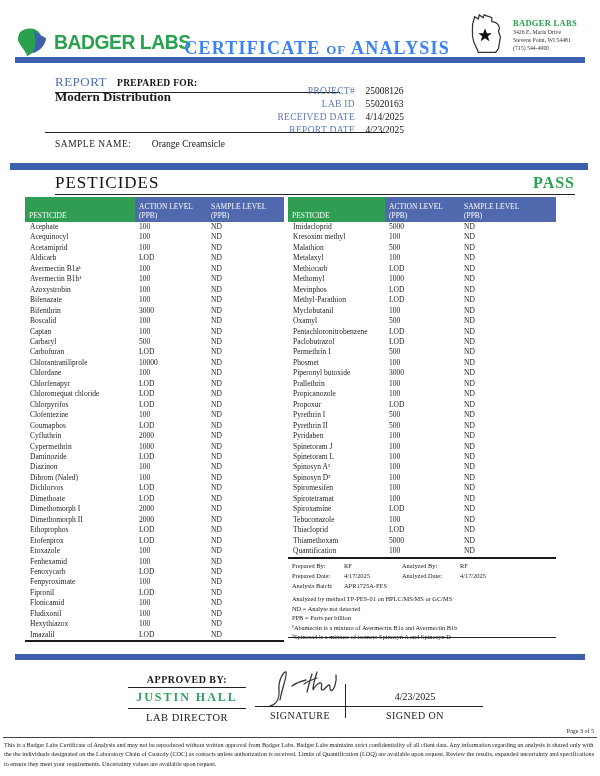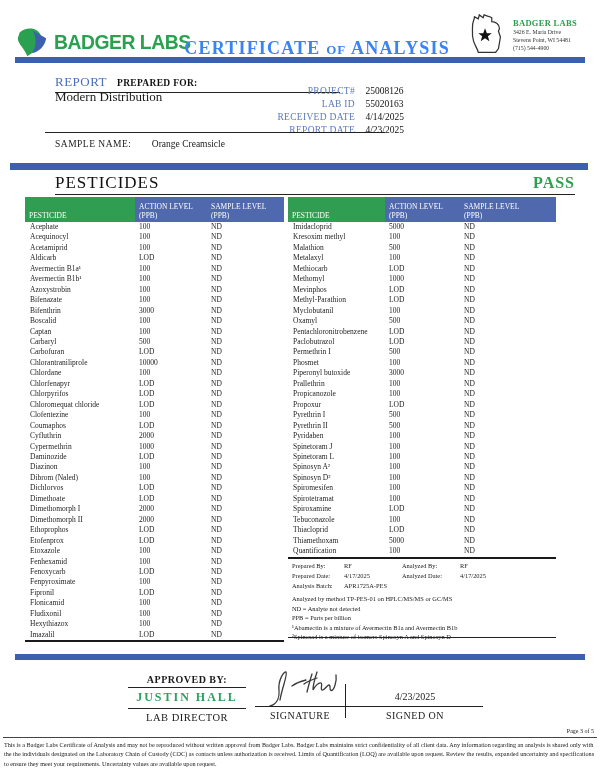--- a/index.html
+++ b/index.html
@@ -23,21 +23,21 @@
   .lab-badge-line { font-size:5.8px; color:#333; line-height:1.4; }
   .bar { position:absolute; background:#3c5fae; height:6px; }
   .bar1 { left:15px; top:57px; width:570px; }
   .bar2 { left:10px; top:163px; width:578px; height:7px; }
   .bar3 { left:15px; top:654px; width:570px; }
   
   .prepared-for { position:absolute; left:55px; top:72px; width:285px;
                   border-bottom:1.5px solid #222; padding-bottom:2px; white-space:nowrap; }
   .prepared-for .rpt { font-size:13px; color:#4a6fb5; letter-spacing:0.5px; }
   .prepared-for .pf { font-size:9.5px; color:#111; margin-left:6px; font-weight:600; letter-spacing:0.3px; }
-  .client-name { position:absolute; left:55px; top:89px; font-size:13px; font-weight:normal; }
+  .client-name { position:absolute; left:55px; top:89px; font-size:13px; font-weight:bold; }
   .info-fields { position:absolute; left:230px; top:85px; font-size:9.5px; line-height:13px; }
   .f-label { display:inline-block; width:125px; text-align:right; color:#5b79bb; letter-spacing:0.3px; }
   .f-value { display:inline-block; margin-left:8px; color:#111; }
   .info-underline { position:absolute; left:45px; top:132px; width:340px; border-top:1.5px solid #222; }
   .sample-row { position:absolute; left:55px; top:139px; font-size:9.5px; }
   .sample-row .sl { letter-spacing:0.5px; }
   .sample-row .sv { margin-left:18px; }
   
   .section-head { position:absolute; left:55px; top:173px; width:520px;
                   border-bottom:1.5px solid #222; padding-bottom:1px;
@@ -250,26 +250,26 @@
           <td>Chlordane</td>
           <td>100</td>
           <td>ND</td>
         </tr>
         <tr>
           <td>Chlorfenapyr</td>
           <td>LOD</td>
           <td>ND</td>
         </tr>
         <tr>
+          <td>Chloromequat chloride</td>
+          <td>LOD</td>
+          <td>ND</td>
+        </tr>
+        <tr>
           <td>Chlorpyrifos</td>
-          <td>LOD</td>
-          <td>ND</td>
-        </tr>
-        <tr>
-          <td>Chloromequat chloride</td>
           <td>LOD</td>
           <td>ND</td>
         </tr>
         <tr>
           <td>Clofentezine</td>
           <td>100</td>
           <td>ND</td>
         </tr>
         <tr>
           <td>Coumaphos</td>

